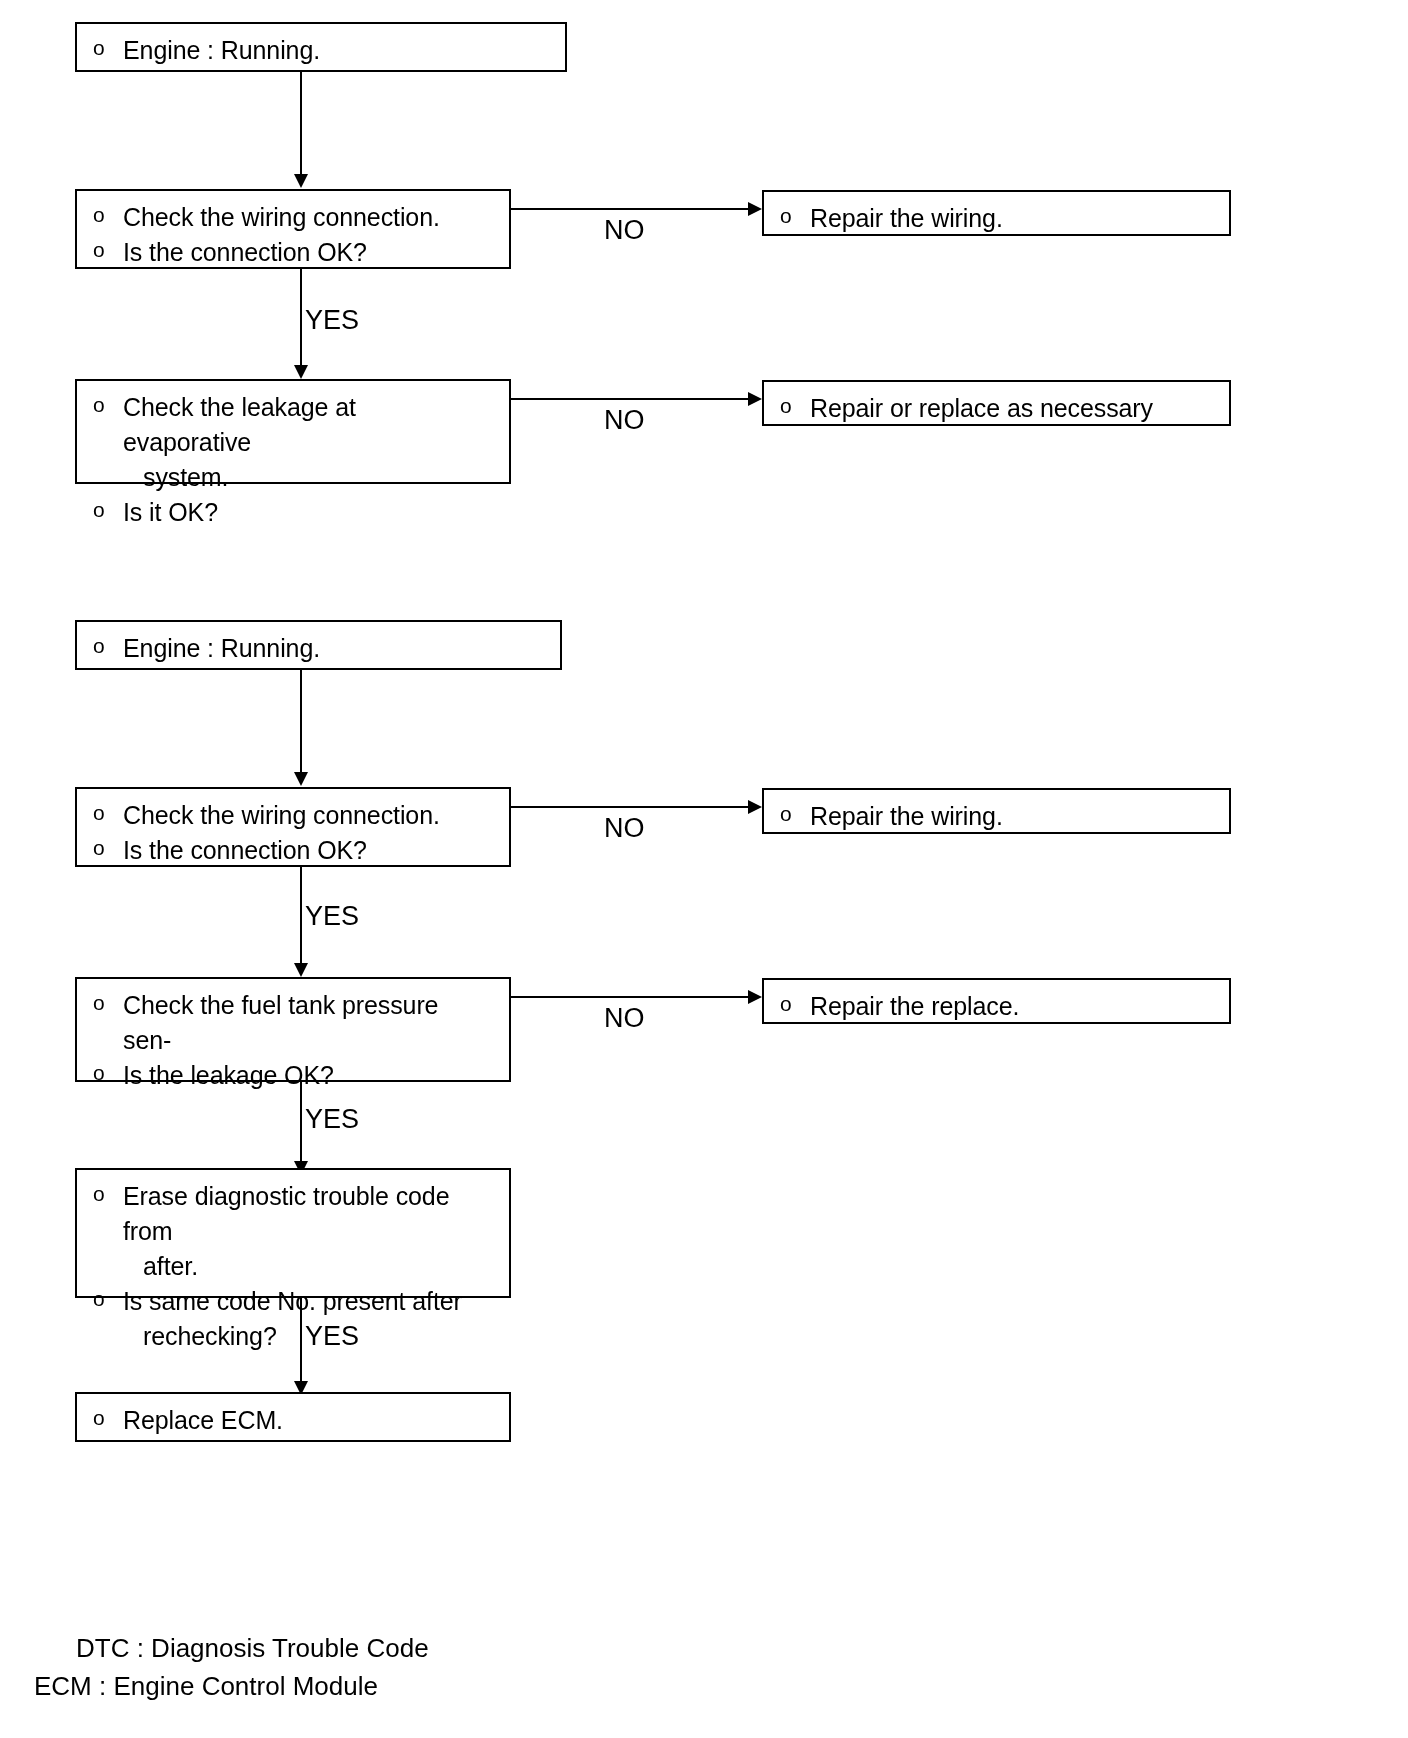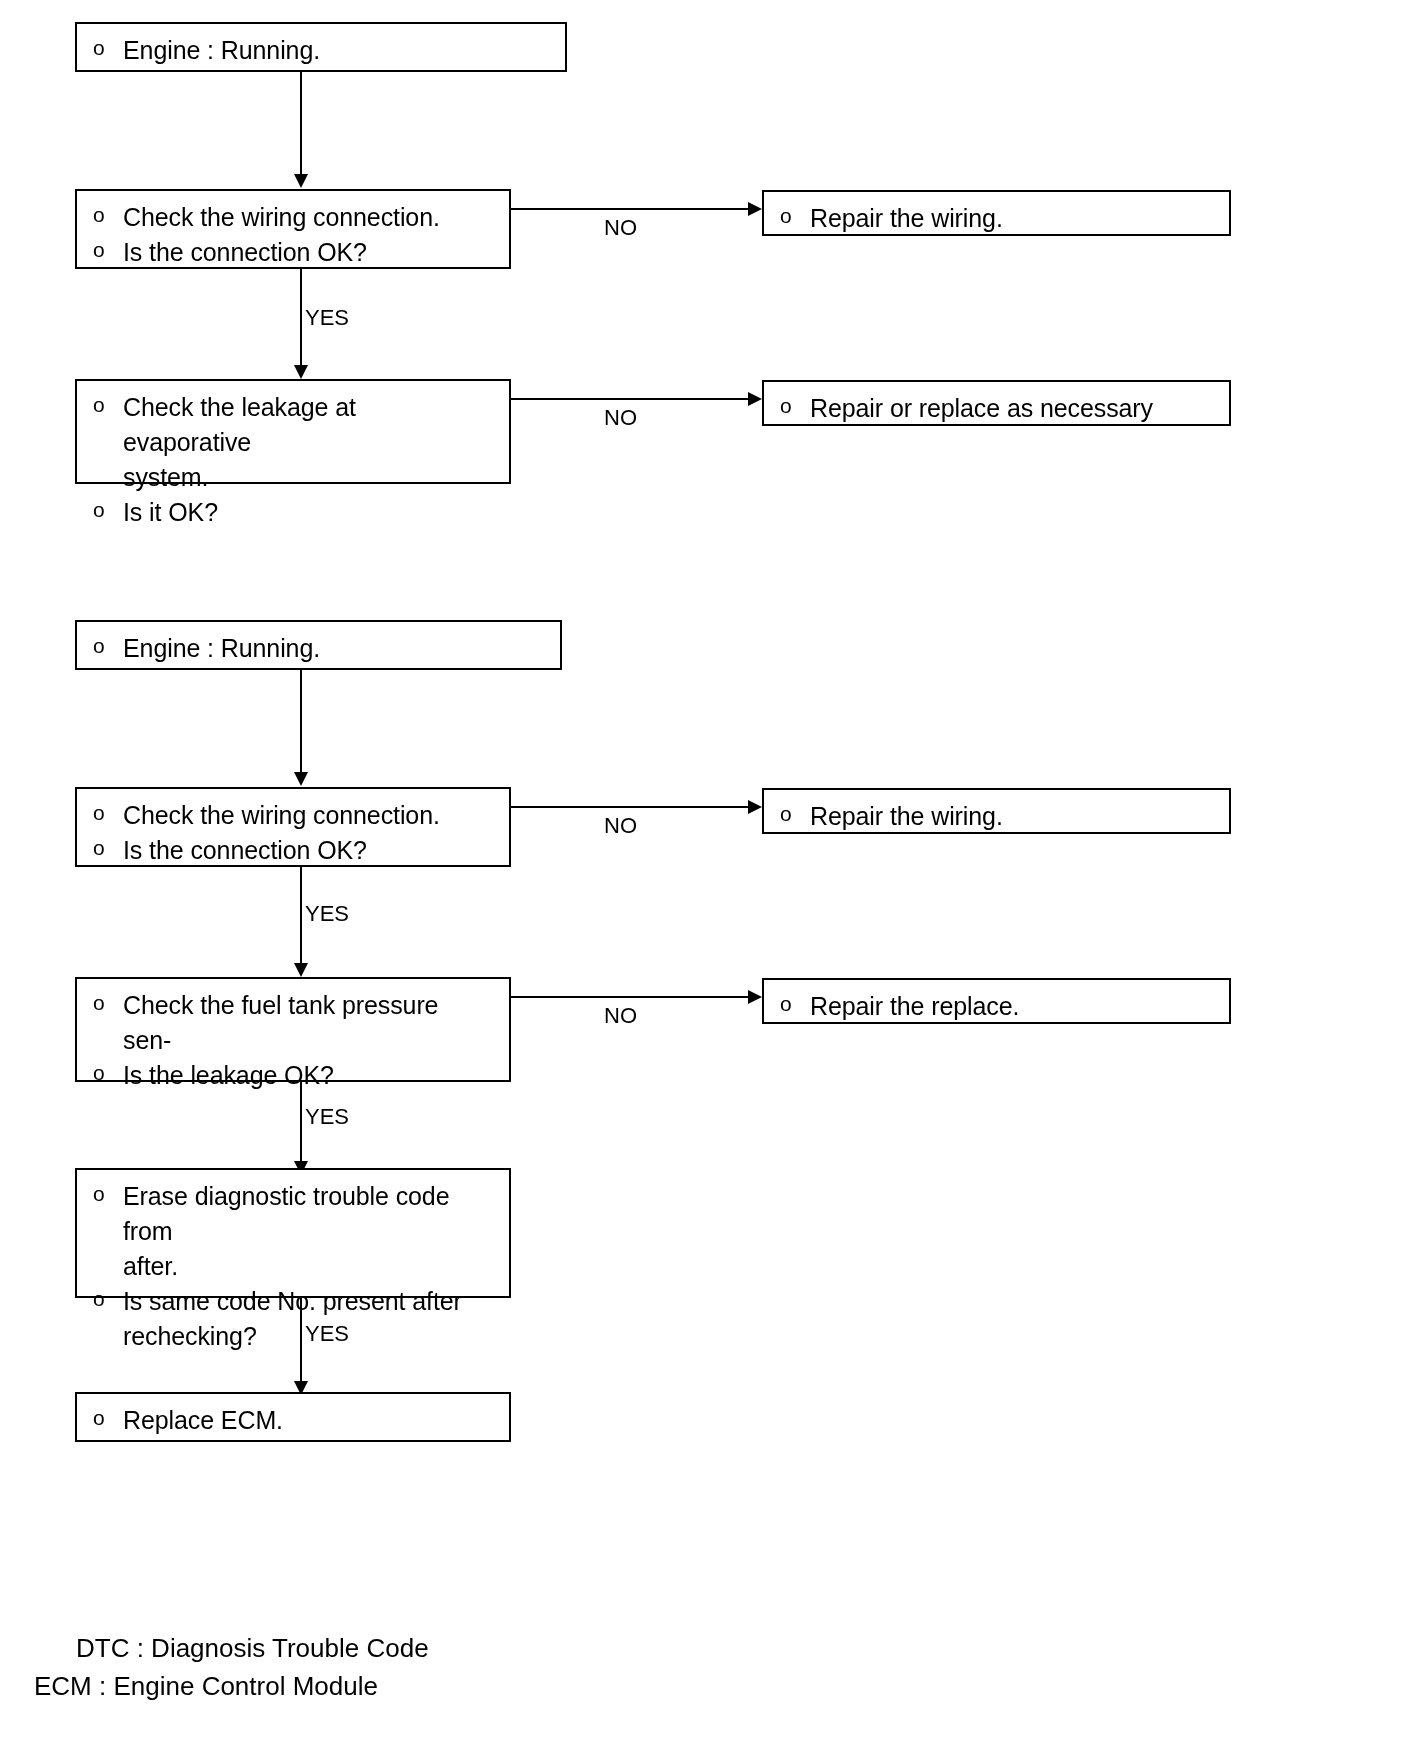--- a/index.html
+++ b/index.html
@@ -41,20 +41,21 @@
     font-size: 21px;
   }
   .btext {
     flex: 1 1 auto;
     font-size: 25px;
     letter-spacing: -0.1px;
     padding-right: 24px;
   }
   .btext.cont {
     padding-left: 0;
+    margin-left: 20px;
   }
   .cont-row .bullet { visibility: hidden; }
 
   
   .vline {
     position: absolute;
     width: 2px;
     background: #000;
   }
   .hline {
@@ -73,21 +74,21 @@
   .arrow-right {
     position: absolute;
     width: 0;
     height: 0;
     border-top: 7px solid transparent;
     border-bottom: 7px solid transparent;
     border-left: 14px solid #000;
   }
   .edge-label {
     position: absolute;
-    font-size: 22px;
+    font-size: 27px;
     line-height: 1;
     white-space: nowrap;
   }
 
   
   .legend {
     position: absolute;
     font-size: 26px;
     line-height: 1.45;
     white-space: nowrap;

